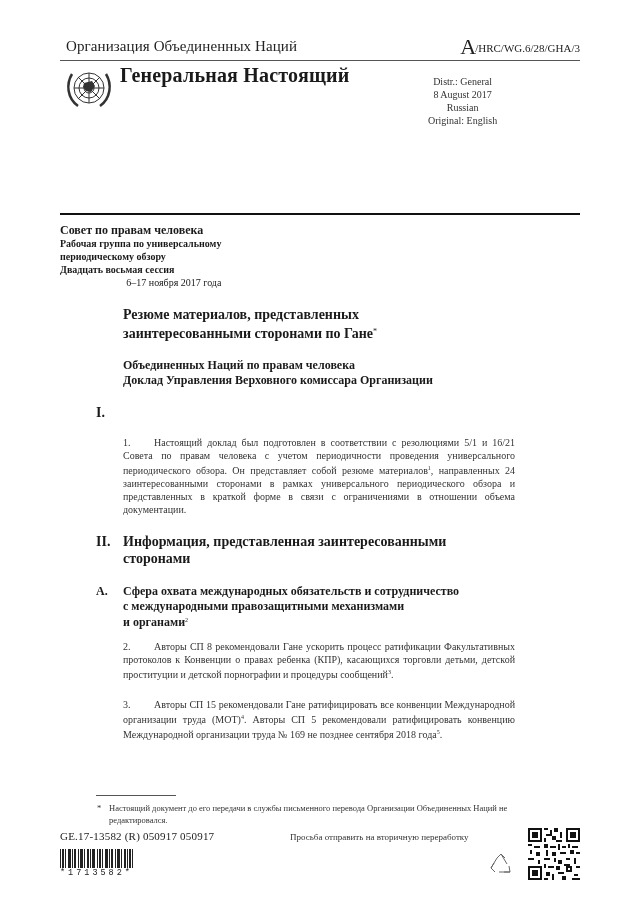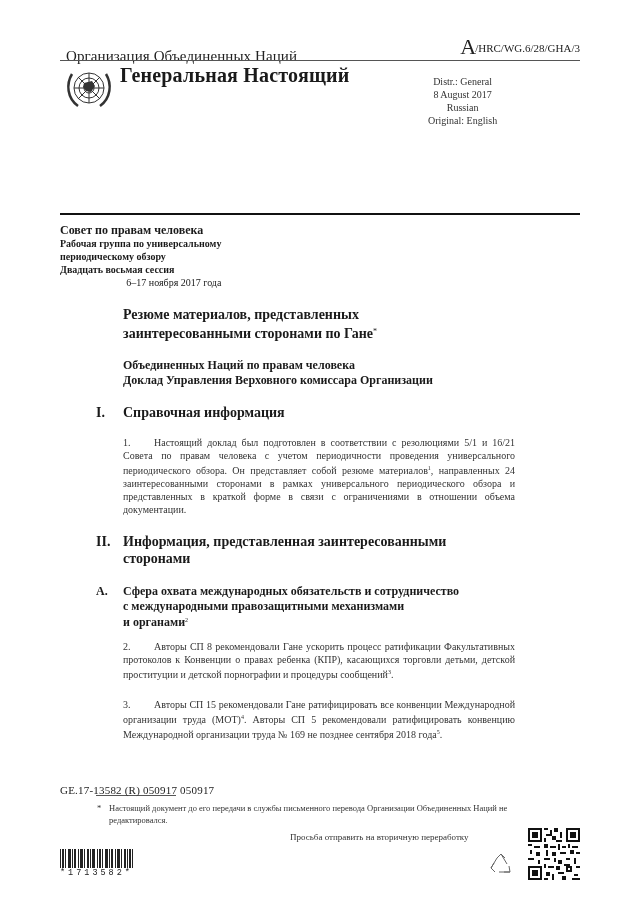--- a/index.html
+++ b/index.html
@@ -1,21 +1,21 @@
 <!DOCTYPE html>
 <html><head>
 <meta charset="utf-8">
 <style>
   * { box-sizing: border-box; margin: 0; padding: 0; }
   html, body { width: 640px; height: 905px; background: #ffffff; overflow: hidden; }
   body { position: relative; font-family: "Liberation Serif", "DejaVu Serif", serif; color: #1a1a1a; }
   .abs { position: absolute; }
 
   
-  .org-name { left: 66px; top: 48px; font-size: 15px; letter-spacing: 0.1px; color: #222; }
+  .org-name { left: 66px; top: 38px; font-size: 15px; letter-spacing: 0.1px; color: #222; }
   .symbol { right: 60px; top: 34px; font-size: 11px; color: #222; white-space: nowrap; }
   .symbol .big-a { font-size: 22px; vertical-align: -2px; letter-spacing: -1px; }
   .rule-top { left: 60px; top: 60px; width: 520px; height: 1px; background: #555; }
   .un-emblem { left: 64px; top: 66px; width: 50px; height: 46px; }
   .assembly { left: 120px; top: 64px; font-size: 20px; font-weight: bold; letter-spacing: 0.2px; }
   .distr { left: 428px; top: 75px; font-size: 10px; line-height: 13px; color: #333; text-align: center; }
   .rule-thick { left: 60px; top: 213px; width: 520px; height: 2px; background: #111; }
 
   
   .council { left: 60px; top: 223px; font-size: 11px; line-height: 13px; }
@@ -46,21 +46,21 @@
   .p1 { top: 436px; }
   .p2 { top: 640px; }
   .p3 { top: 698px; }
 
   
   .fn-rule { left: 96px; top: 795px; width: 80px; height: 1px; background: #555; }
   .footnote { left: 109px; top: 803px; width: 410px; font-size: 8.5px; line-height: 11.5px; color: #333; }
   .footnote .mark { position: absolute; left: -12px; top: 0; }
 
   
-  .job-number { left: 60px; top: 784px; font-size: 11px; color: #222; letter-spacing: 0.2px; }
+  .job-number { left: 60px; top: 830px; font-size: 11px; color: #222; letter-spacing: 0.2px; }
   .barcode { left: 60px; top: 849px; width: 90px; height: 19px; display: flex; gap: 0; }
   .barcode span { display: block; height: 100%; background: #222; }
   .barcode-text { left: 60px; top: 868px; font-family: "Liberation Mono", "DejaVu Sans Mono", monospace; font-size: 8.5px; letter-spacing: 3px; color: #222; }
   .recycle-text { left: 290px; top: 832px; font-size: 9px; color: #333; }
   .recycle-icon { left: 488px; top: 852px; width: 26px; height: 26px; }
   .qr { left: 528px; top: 828px; width: 52px; height: 52px; }
 </style>
 </head>
 <body>
 
@@ -104,21 +104,20 @@
   <div>Резюме материалов, представленных</div>
   <div><span>заинтересованными сторонами по Гане</span><span class="star">*</span></div>
 </div>
 <div class="abs doc-subtitle">
   <div>Объединенных Наций по правам человека</div>
   <div>Доклад Управления Верховного комиссара Организации</div>
 </div>
 
 <div class="abs chapter ch1">
   <span class="num">I.</span>
-  <span class="txt">Справочная информация</span>
 </div>
 
 <div class="abs para p1">
   <span class="pnum">1.</span><span>Настоящий доклад был подготовлен в соответствии с резолюциями 5/1 и 16/21 Совета по правам человека с учетом периодичности проведения универсального периодического обзора. Он представляет собой резюме материалов</span><span class="sup">1</span><span>, направленных 24 заинтересованными сторонами в рамках универсального периодического обзора и представленных в краткой форме в связи с ограничениями в отношении объема документации.</span>
 </div>
 
 <div class="abs chapter ch2">
   <span class="num">II.</span>
   <span class="txt">Информация, представленная заинтересованными</span>
   <span class="txt">сторонами</span>

